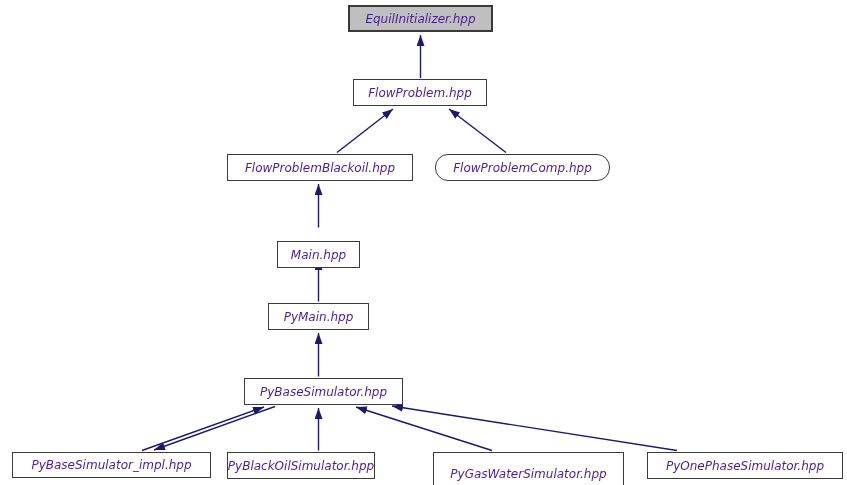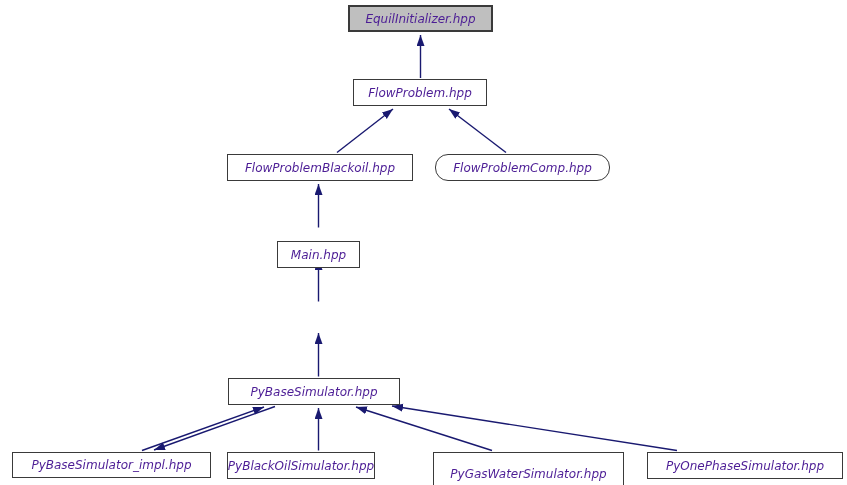--- a/index.html
+++ b/index.html
@@ -86,22 +86,23 @@
   <div class="node highlighted" style="left:348px; top:5px; width:145px; height:27px;">EquilInitializer.hpp</div>
 
   <div class="node" style="left:353px; top:79px; width:134px; height:27px;">FlowProblem.hpp</div>
 
   <div class="node" style="left:227px; top:154px; width:186px; height:27px;">FlowProblemBlackoil.hpp</div>
 
   <div class="node" style="left:435px; top:154px; width:175px; height:27px;border-radius:13px;">FlowProblemComp.hpp</div>
 
   <div class="node" style="left:277px; top:229px; width:83px; height:27px;margin-top:12px;">Main.hpp</div>
 
+  <div class="node" style="left:268px; top:303px; width:101px; height:27px;">PyMain.hpp</div>
 
-  <div class="node" style="left:228px; top:378px; width:172px; height:27px;">PyBaseSimulator.hpp</div>
+  <div class="node" style="left:244px; top:378px; width:159px; height:27px;">PyBaseSimulator.hpp</div>
 
   <div class="node" style="left:12px; top:452px; width:199px; height:26px;">PyBaseSimulator_impl.hpp</div>
 
   <div class="node" style="left:227px; top:452px; width:148px; height:27px;">PyBlackOilSimulator.hpp</div>
 
   <div class="node" style="left:433px; top:452px; width:191px; height:44px;">PyGasWaterSimulator.hpp</div>
 
   <div class="node" style="left:647px; top:452px; width:196px; height:27px;">PyOnePhaseSimulator.hpp</div>
 
 </div>

